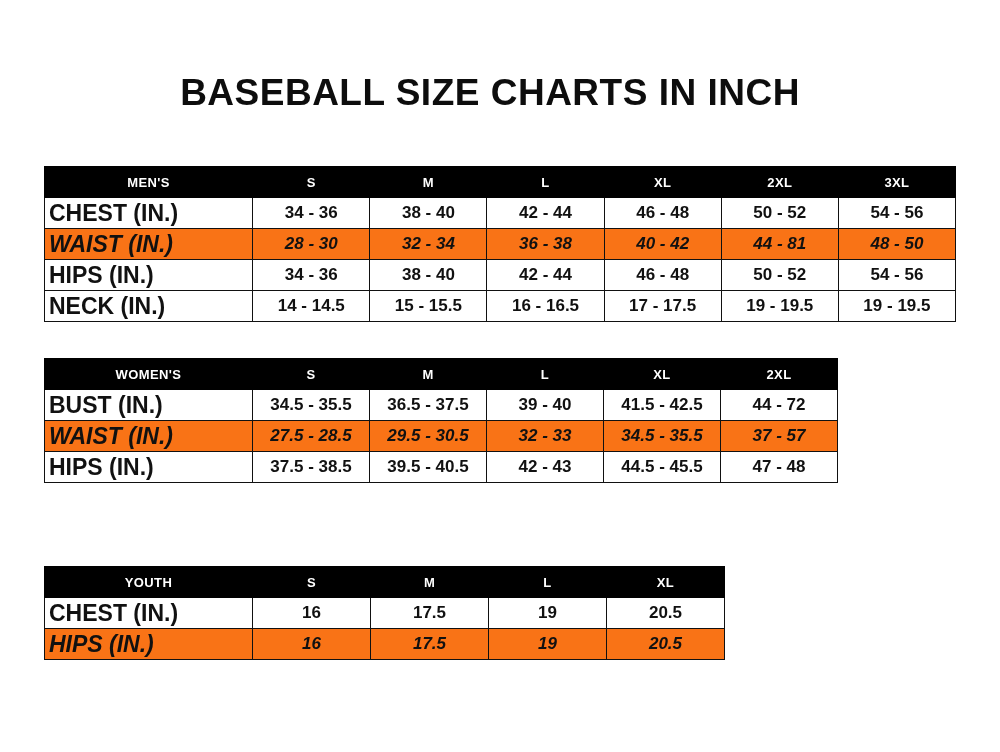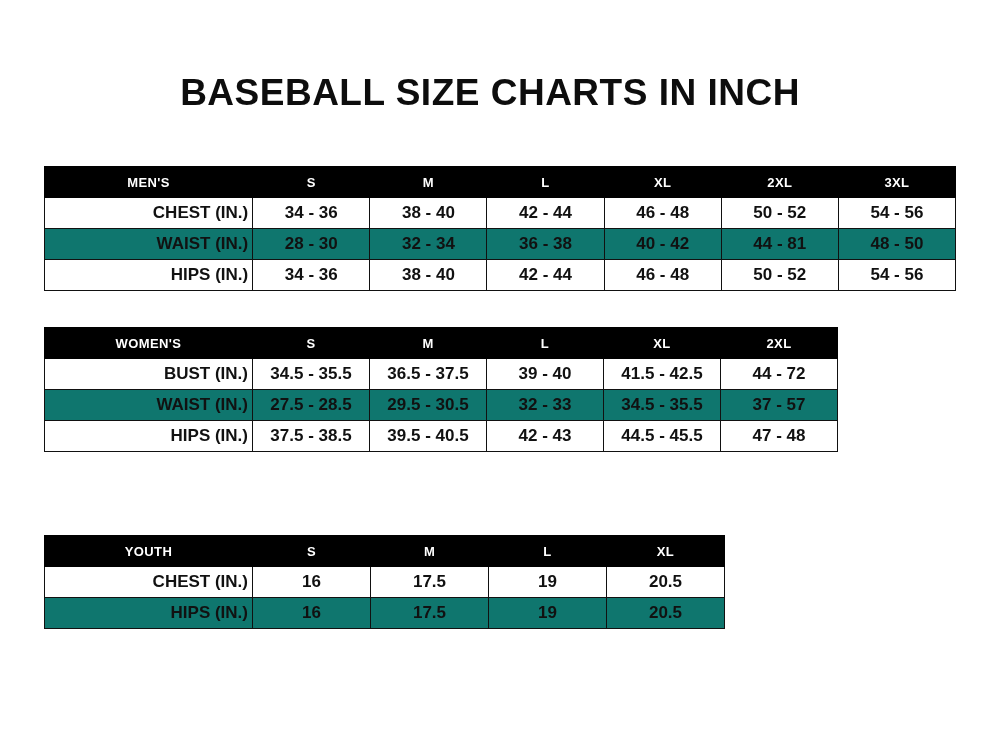--- a/index.html
+++ b/index.html
@@ -56,25 +56,26 @@
     background: #000000;
     color: #ffffff;
     border: 1px solid #000000;
     font-size: 13px;
     letter-spacing: 0.4px;
   }
   thead th.rowhead {
     text-align: center;
   }
   tbody tr.alt td {
-    background: #0f766e;
+    background: #f97316;
+    font-style: italic;
   }
   tbody td.rowlabel {
-    text-align: right;
-    font-size: 17px;
+    text-align: left;
+    font-size: 23px;
   }
   .gap-men   { height: 36px; }
   .gap-women { height: 36px; }
 
   
   .men col.c0   { width: 208px; }
   .men col.cx   { width: 117px; }
 
   .women col.c0 { width: 208px; }
   .women col.cx { width: 117px; }
@@ -133,20 +134,29 @@
         </tr>
         <tr>
           <td class="rowlabel">HIPS (IN.)</td>
           <td>34 - 36</td>
           <td>38 - 40</td>
           <td>42 - 44</td>
           <td>46 - 48</td>
           <td>50 - 52</td>
           <td>54 - 56</td>
         </tr>
+        <tr>
+          <td class="rowlabel">NECK (IN.)</td>
+          <td>14 - 14.5</td>
+          <td>15 - 15.5</td>
+          <td>16 - 16.5</td>
+          <td>17 - 17.5</td>
+          <td>19 - 19.5</td>
+          <td>19 - 19.5</td>
+        </tr>
       </tbody>
     </table>
 
     <div class="gap-men"></div>
 
     <table class="women">
       <colgroup>
         <col class="c0">
           <col class="cx">
           <col class="cx">

